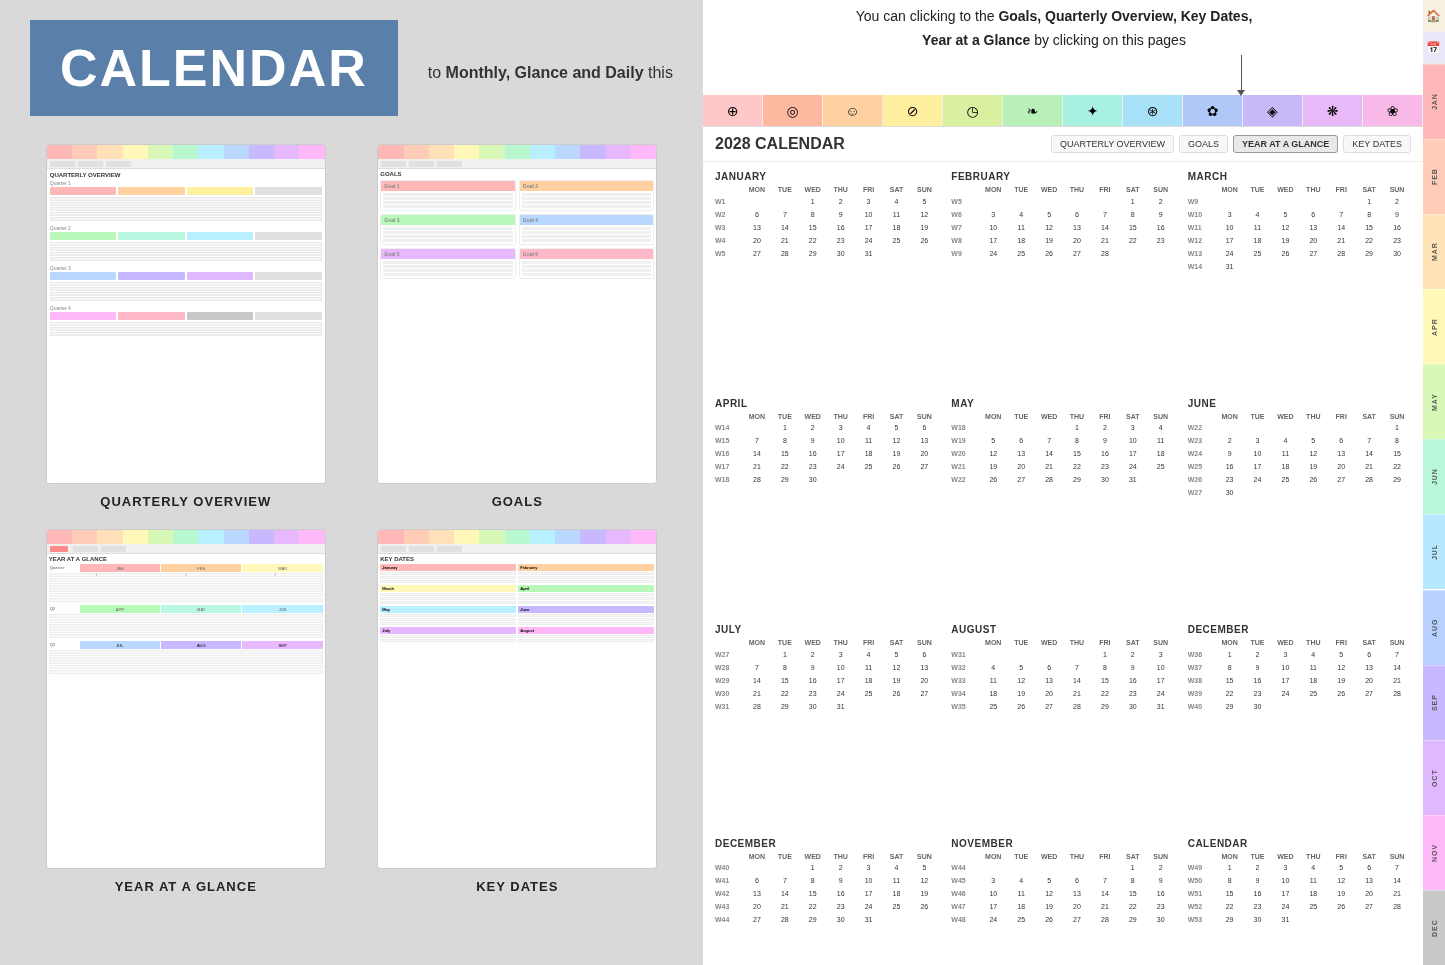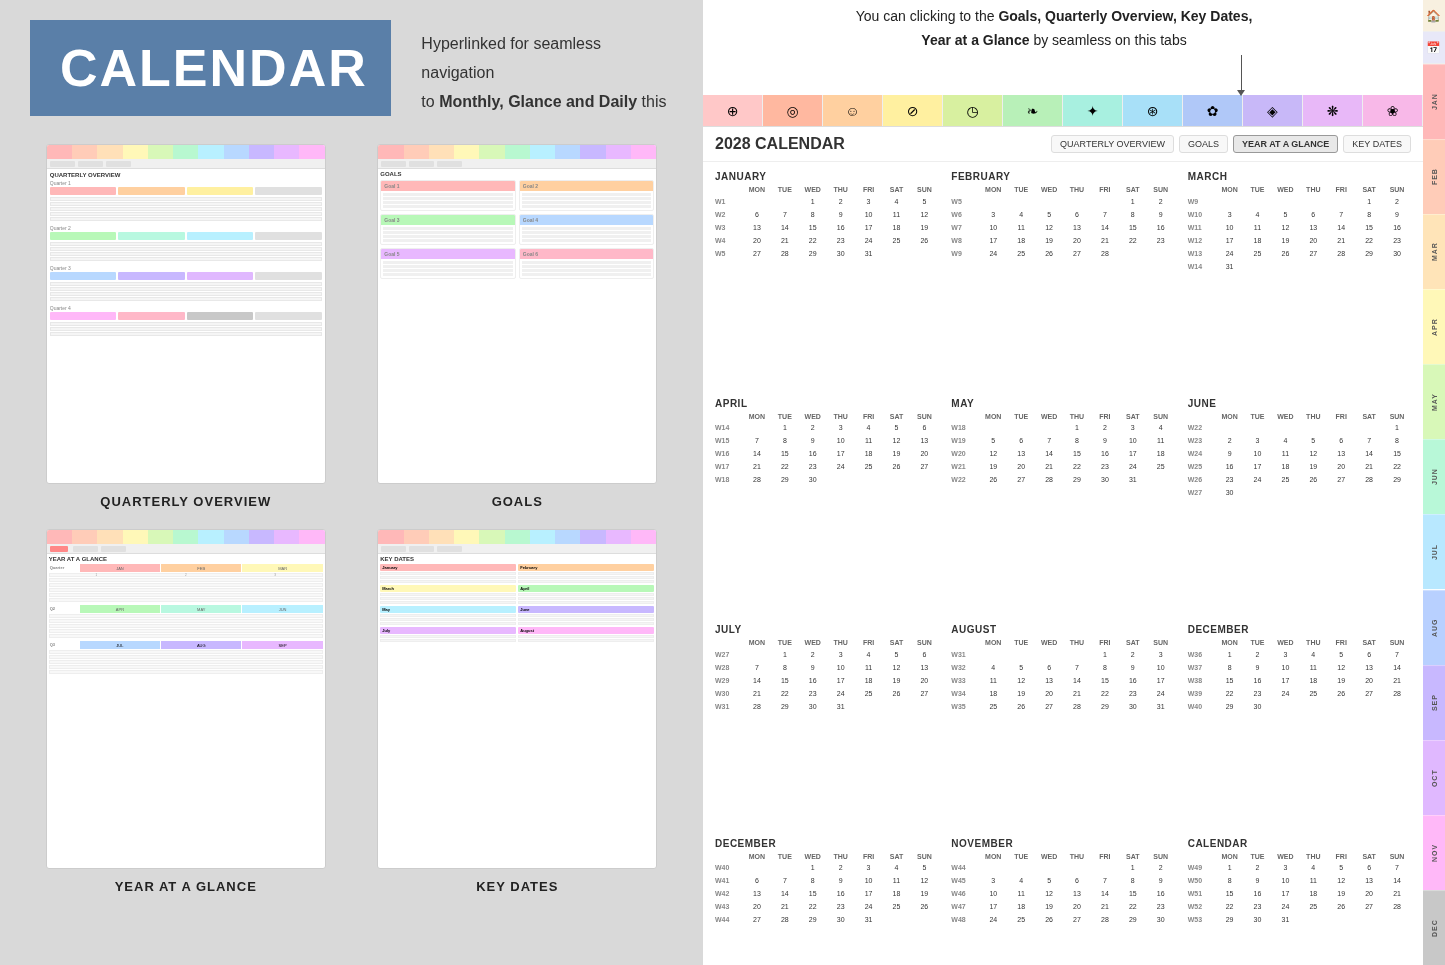--- a/index.html
+++ b/index.html
@@ -343,21 +343,21 @@
 </head>
 <body>
 
 <div class="main-container marble-bg">
 
   <div class="left-panel">
 
     <div class="header-section">
       <div class="title-badge">CALENDAR</div>
       <div class="subtitle-text">
-        <span>Hyperlinked for seamless navigation</span><br>
+        <br>
         <span>to </span><span class="bold">Monthly, Glance and Daily</span><span> this</span>
       </div>
     </div>
 
     <div class="previews-grid">
 
       <div class="preview-item">
         <div class="preview-card">
           <div class="preview-card-inner">
             <div class="pc-top-bar">
@@ -702,21 +702,21 @@
       </div>
 
     </div>
   </div>
 
   <div class="right-panel">
 
     <div style="position:absolute; top:5px; left:40px; right:80px; z-index:10; pointer-events:none;">
       <div style="text-align:center; font-size:14px; color:#222; line-height:1.7;">
         <span>You can clicking to the </span><strong>Goals, Quarterly Overview, Key Dates,</strong><br>
-        <strong>Year at a Glance</strong><span> by seamless on this tabs</span>
+        <strong>Year at a Glance</strong><span> by clicking on this pages</span>
       </div>
 
       <div style="position:absolute; right:120px; top:50px; display:flex; flex-direction:column; align-items:center;">
         <div style="width:1px; height:35px; background:#555;"></div>
         <div style="width:0; height:0; border-left:4px solid transparent; border-right:4px solid transparent; border-top:6px solid #555;"></div>
       </div>
     </div>
 
     <div class="calendar-main">
 

